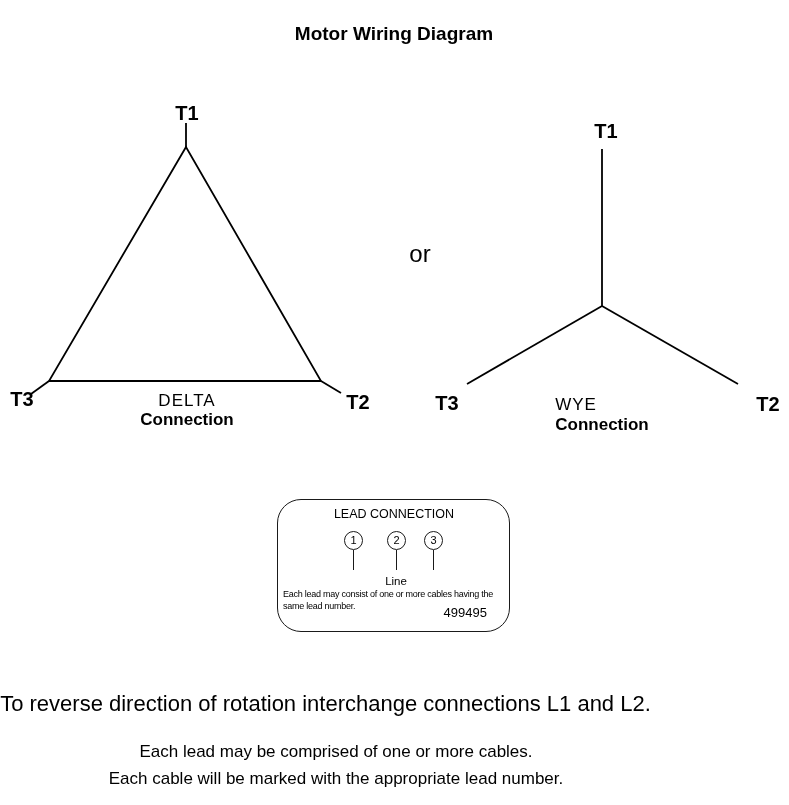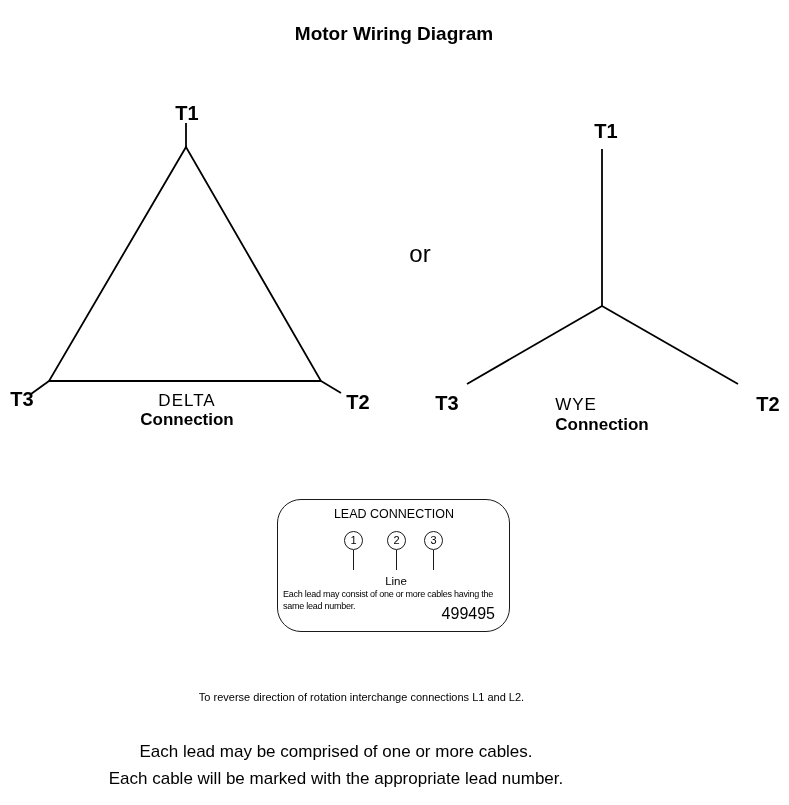--- a/index.html
+++ b/index.html
@@ -95,33 +95,32 @@
   .lead-note {
     left: 5px;
     top: 89px;
     font-size: 9px;
     letter-spacing: -0.25px;
     line-height: 11.5px;
     white-space: nowrap;
   }
   .part-number {
     top: 106px;
-    right: 14px;
-    font-size: 16px;
+    right: 22px;
+    font-size: 13px;
     line-height: 1;
     margin-left: 43px;
   }
   .footer-line1 {
     top: 691px;
     left: 0;
     width: 651px;
     text-align: center;
-    font-size: 11px;
+    font-size: 22px;
     line-height: 1.2;
-    padding-left: 36px;
   }
   .footer-block {
     top: 738px;
     left: 0;
     width: 672px;
     text-align: center;
     font-size: 17px;
     line-height: 27px;
   }
 </style>

